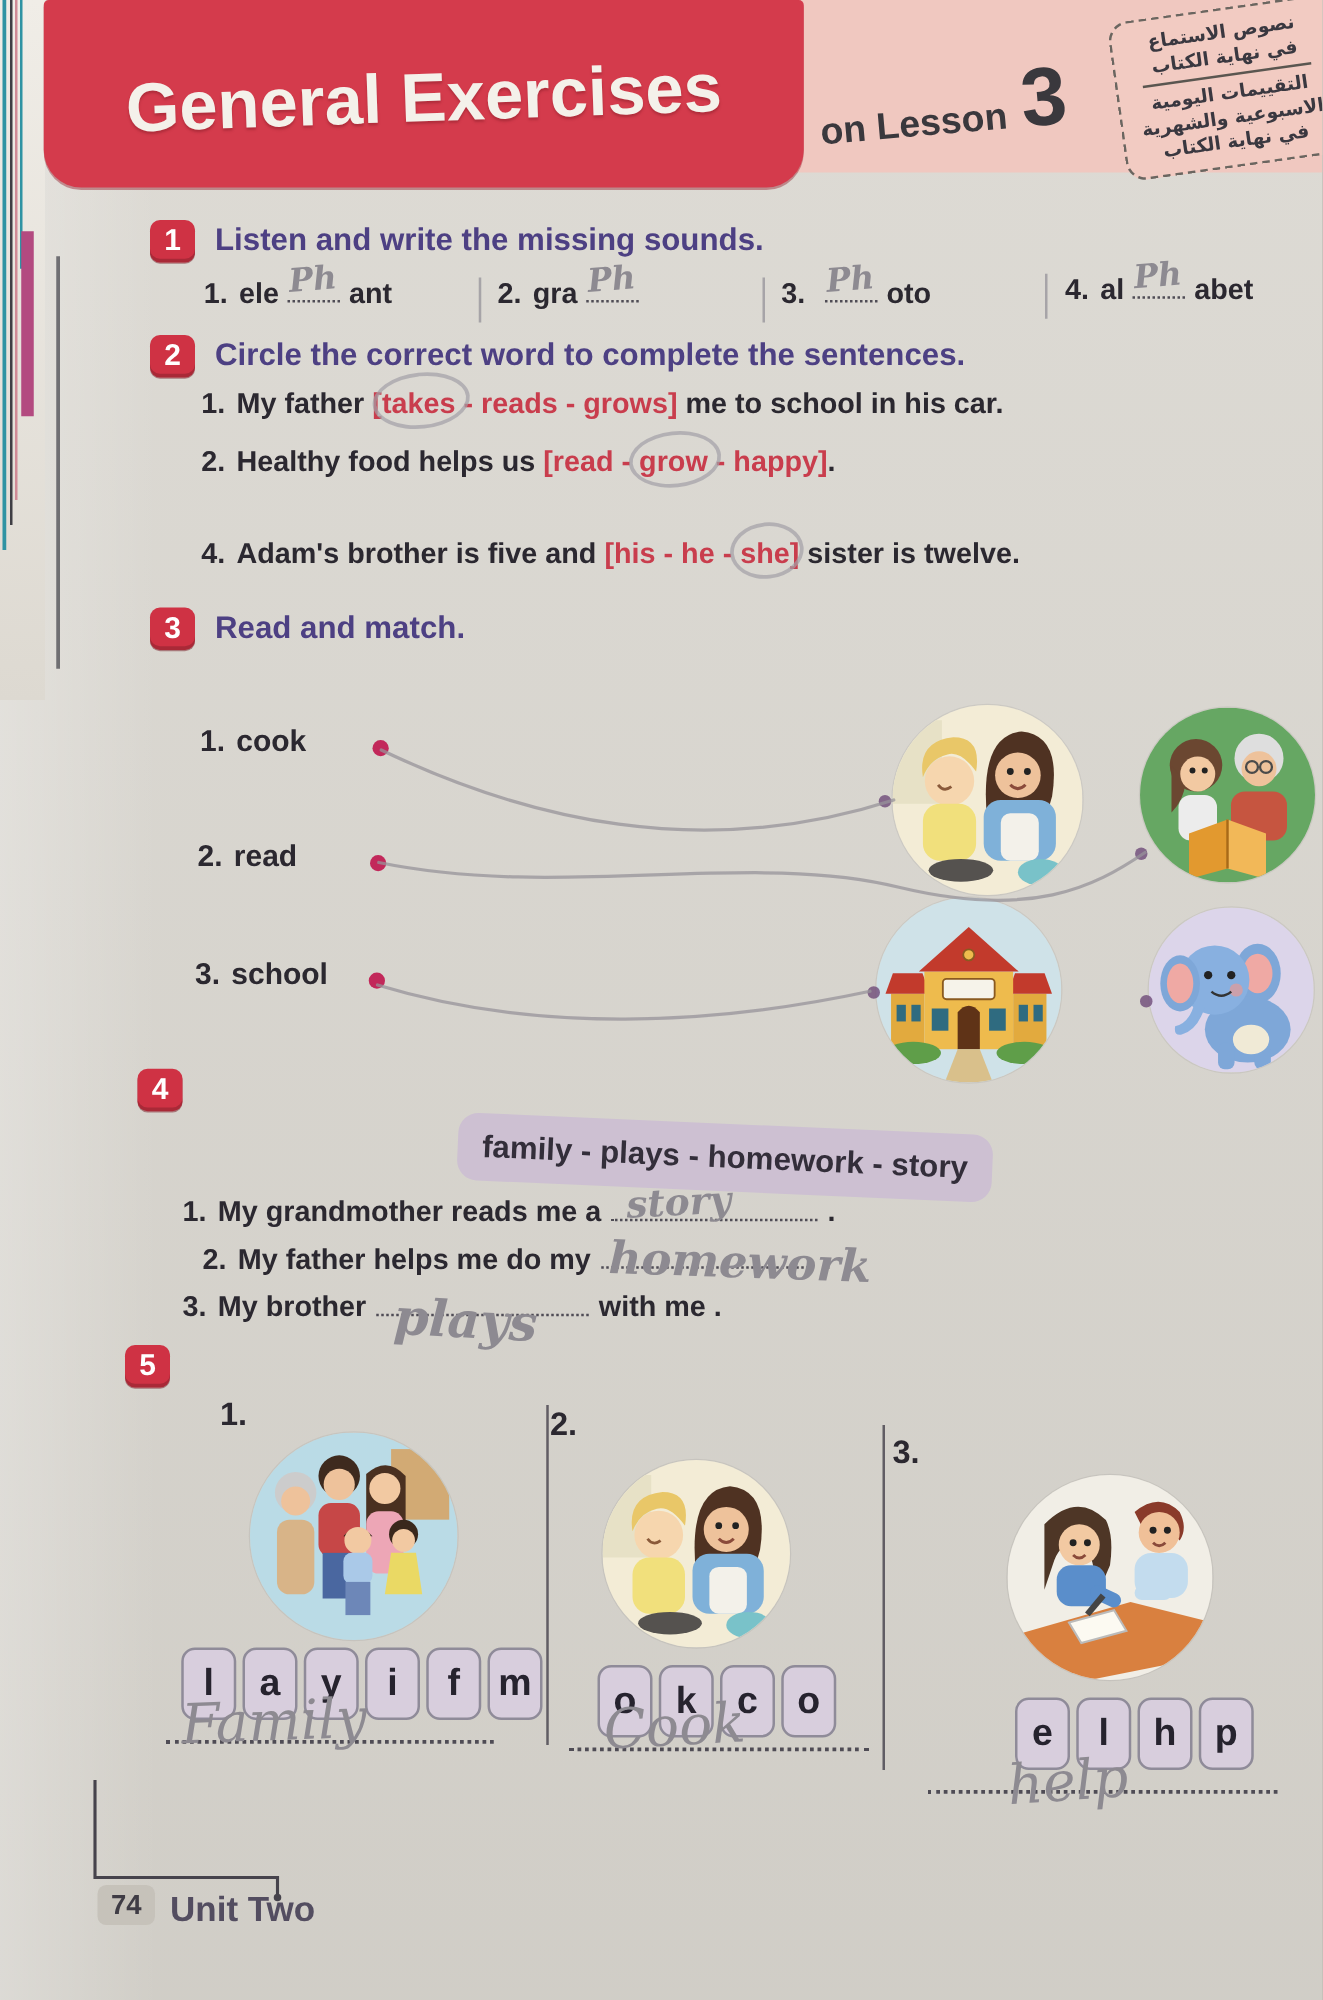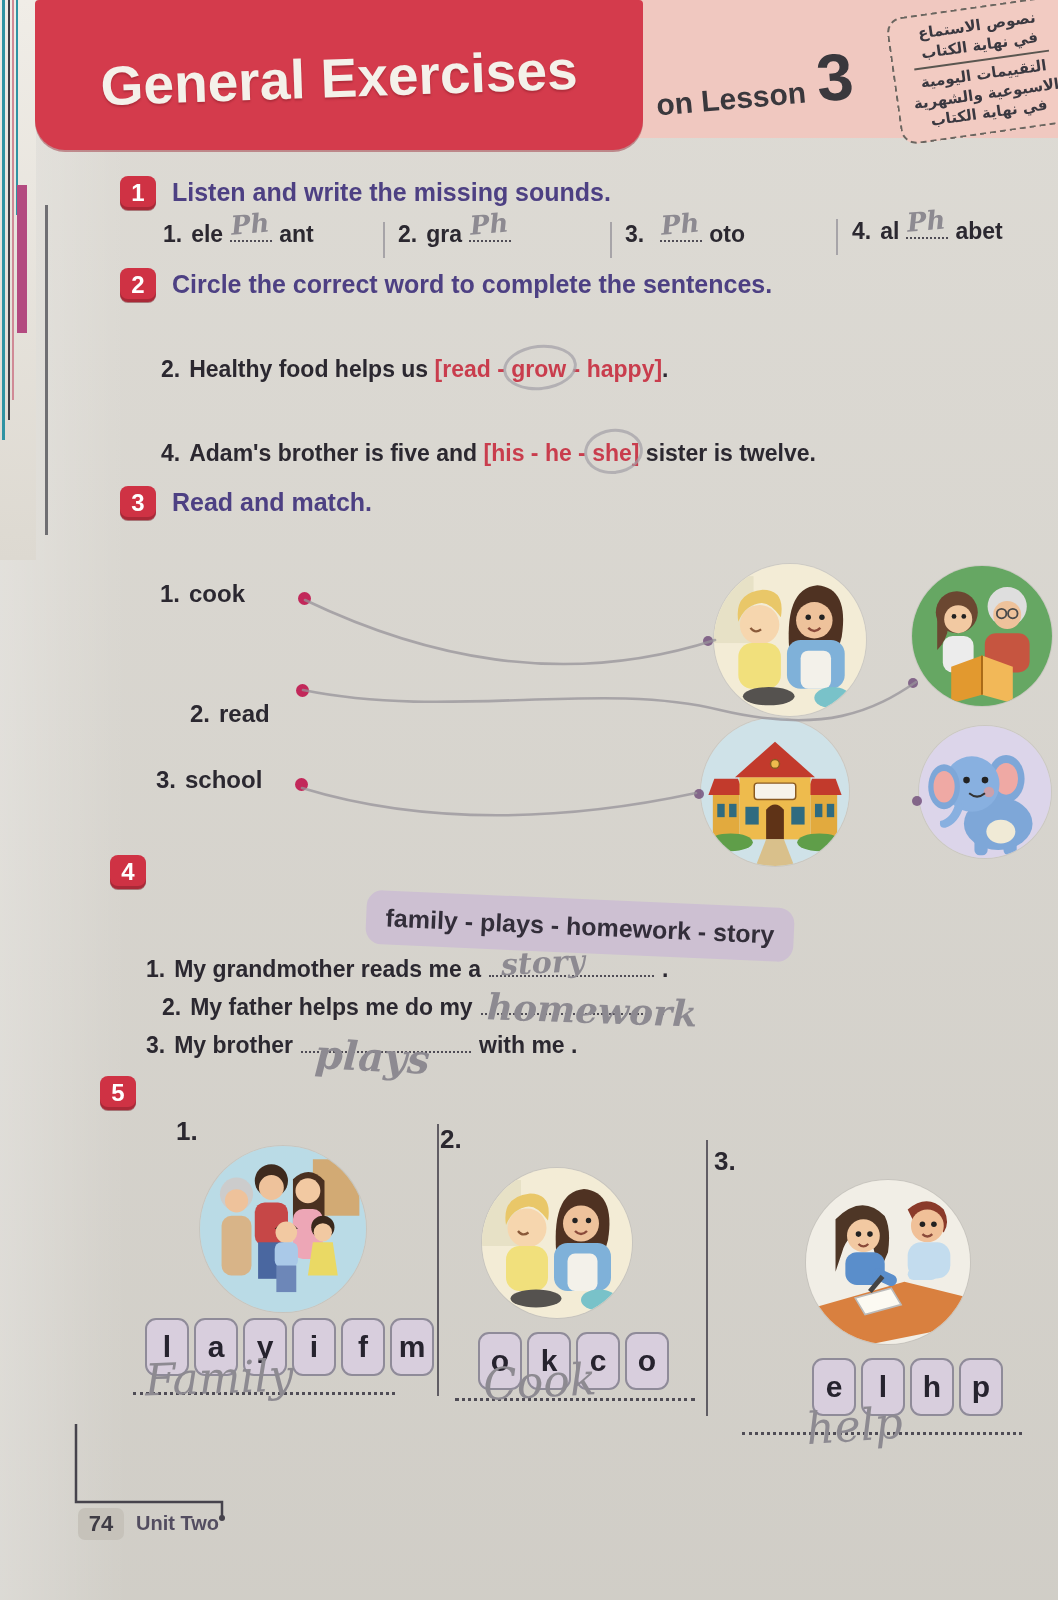--- a/index.html
+++ b/index.html
@@ -57,21 +57,21 @@
   
   .e5num{position:absolute;font-size:26px;font-weight:bold;color:#2b2830;}
   .tiles{position:absolute;display:flex;gap:5px;}
   .tile{width:40px;height:54px;background:#d8cedd;border:2px solid #8f8b99;border-radius:11px;
         display:flex;align-items:center;justify-content:center;font-size:30px;font-weight:600;color:#26232e;}
   .ansline{position:absolute;border-bottom:3px dotted #4f4c55;}
   .vline{position:absolute;width:2px;background:#4c4952;opacity:.85;}
   
   .page-badge{position:absolute;left:78px;top:1508px;width:46px;height:32px;background:#c6c2ba;border-radius:7px;
         display:flex;align-items:center;justify-content:center;font-size:22px;font-weight:bold;color:#3f3c45;}
-  .unit-label{position:absolute;left:136px;top:1512px;font-size:20px;font-weight:bold;color:#534d60;}
+  .unit-label{position:absolute;left:136px;top:1512px;font-size:28px;font-weight:bold;color:#534d60;}
   .footer-bracket{position:absolute;left:70px;top:1418px;}
 </style>
 </head>
 <body>
 
 <div class="page">
 
   <div class="edge"></div>
   <div class="strip" style="left:2px;top:0;width:3px;height:440px;background:#2f93a3;"></div>
   <div class="strip" style="left:8px;top:0;width:2px;height:420px;background:#3f3e44;"></div>
@@ -115,36 +115,39 @@
   <div class="vsep" style="left:836px;top:219px;"></div>
   <div class="sentence" style="left:852px;top:218px;">
     <span class="snum">4.</span><span>al</span><span class="blank"><span class="hw">Ph</span></span><span>abet</span>
   </div>
 
   <div class="ex-header" style="left:120px;top:268px;">
     <div class="badge">2</div>
     <div class="ex-title">Circle the correct word to complete the sentences.</div>
   </div>
 
+  <div class="sentence" style="left:161px;top:309px;">
+    <span class="snum">1.</span><span>My father </span><span class="red">[</span><span class="red circled">takes</span><span class="red"> - </span><span class="red">reads</span><span class="red"> - </span><span class="red">grows</span><span class="red">]</span><span> me to school in his car.</span>
+  </div>
   <div class="sentence" style="left:161px;top:356px;">
     <span class="snum">2.</span><span>Healthy food helps us </span><span class="red">[</span><span class="red">read</span><span class="red"> - </span><span class="red circled">grow</span><span class="red"> - </span><span class="red">happy</span><span class="red">]</span><span>.</span>
   </div>
-  <div class="sentence" style="left:161px;top:440px;">
+  <div class="sentence" style="left:161px;top:429px;">
     <span class="snum">4.</span><span>Adam's brother is five and </span><span class="red">[</span><span class="red">his</span><span class="red"> - </span><span class="red">he</span><span class="red"> - </span><span class="red circled">she</span><span class="red">]</span><span> sister is twelve.</span>
   </div>
 
   <div class="ex-header" style="left:120px;top:486px;">
     <div class="badge">3</div>
     <div class="ex-title">Read and match.</div>
   </div>
 
   <div class="match-label" style="left:160px;top:580px;">
     <span class="snum">1.</span><span>cook</span>
   </div>
-  <div class="match-label" style="left:158px;top:700px;margin-left:32px;">
+  <div class="match-label" style="left:158px;top:672px;">
     <span class="snum">2.</span><span>read</span>
   </div>
   <div class="match-label" style="left:156px;top:766px;">
     <span class="snum">3.</span><span>school</span>
   </div>
   <div class="rdot" style="left:298px;top:592px;"></div>
   <div class="rdot" style="left:296px;top:684px;"></div>
   <div class="rdot" style="left:295px;top:778px;"></div>
 
   <div class="img-circle" style="left:714px;top:564px;width:152px;height:152px;">

